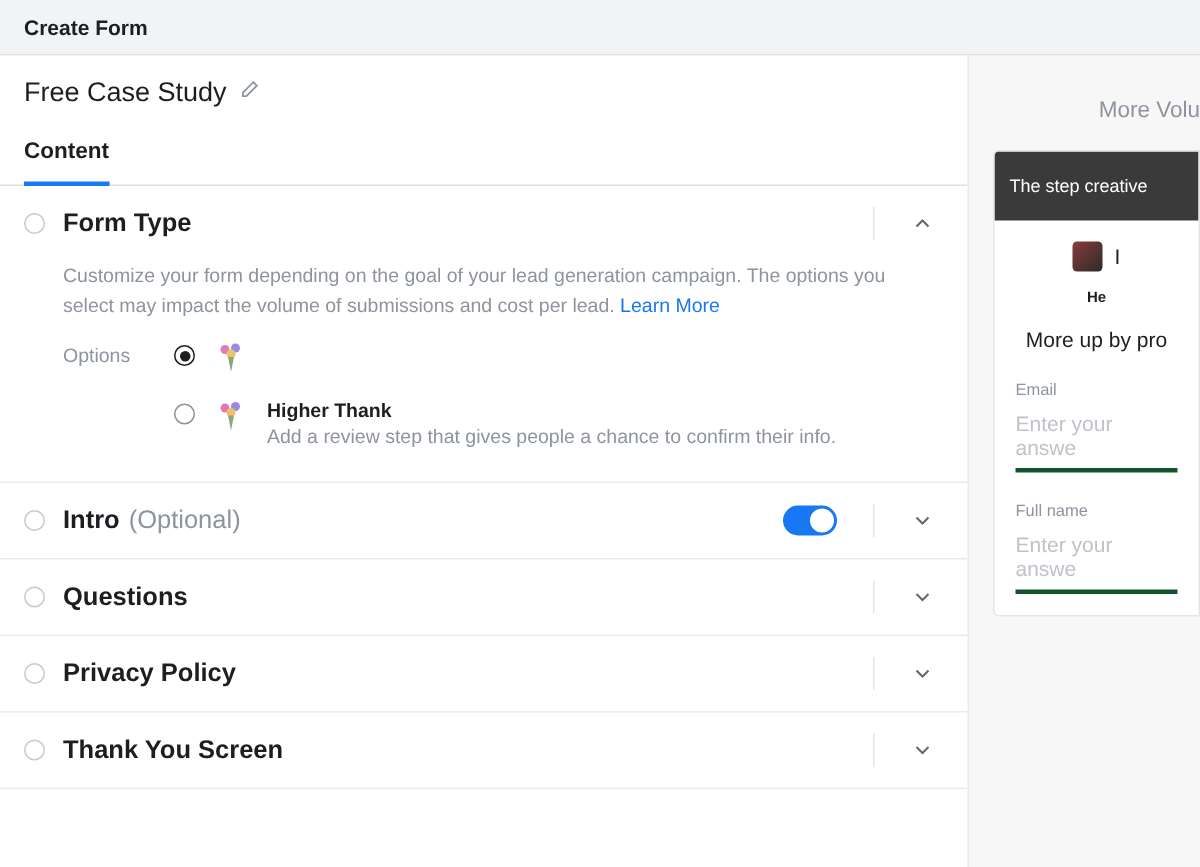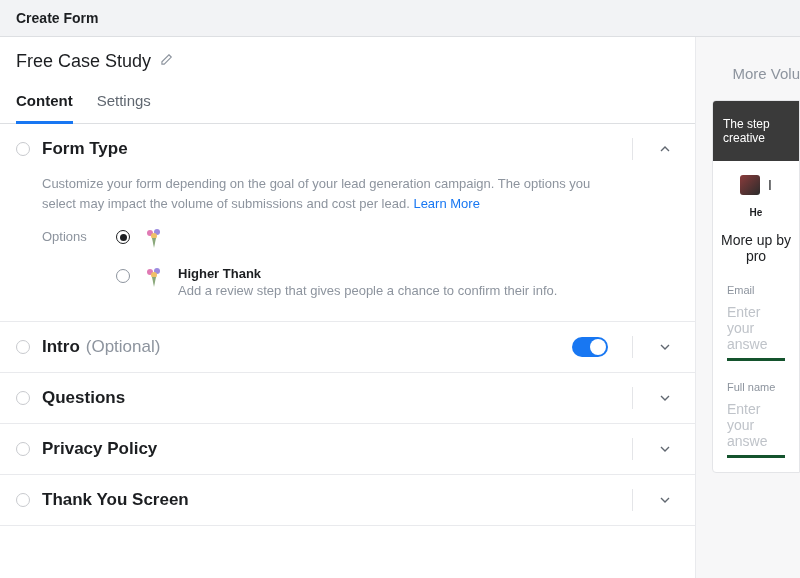--- a/index.html
+++ b/index.html
@@ -17,21 +17,21 @@
     border-bottom: 1px solid #dddfe2;
     padding: 10px 16px;
     font-weight: 600;
     font-size: 14px;
   }
   .main {
     display: flex;
     height: calc(578px - 37px);
   }
   .left {
-    width: 696px;
+    width: 646px;
     background: #fff;
     border-right: 1px solid #e9eaed;
     display: flex;
     flex-direction: column;
   }
   .right {
     flex: 1;
     background: #f7f7f8;
     overflow: hidden;
     padding-top: 18px;
@@ -216,21 +216,20 @@
       <span>Free Case Study</span>
       <span class="edit-icon">
         <svg width="14" height="14" viewBox="0 0 24 24" fill="none" stroke="currentColor" stroke-width="2">
             <path d="M17 3l4 4-12 12H5v-4L17 3z"></path>
           </svg>
       </span>
     </div>
 
     <div class="tabs">
       <div class="tab active">Content</div>
-      <div class="tab">Settings</div>
     </div>
 
     <div class="sections">
 
       <div class="section">
         <div class="section-head">
           <span class="bullet"></span>
           <div class="sec-title">
             <span>Form Type</span>
           </div>

